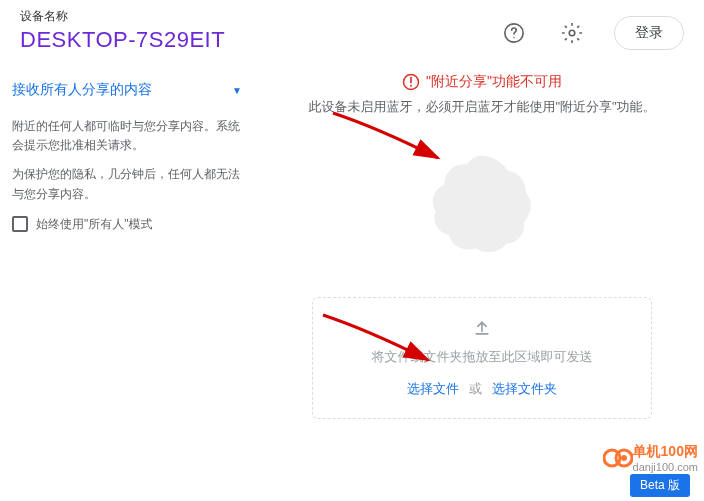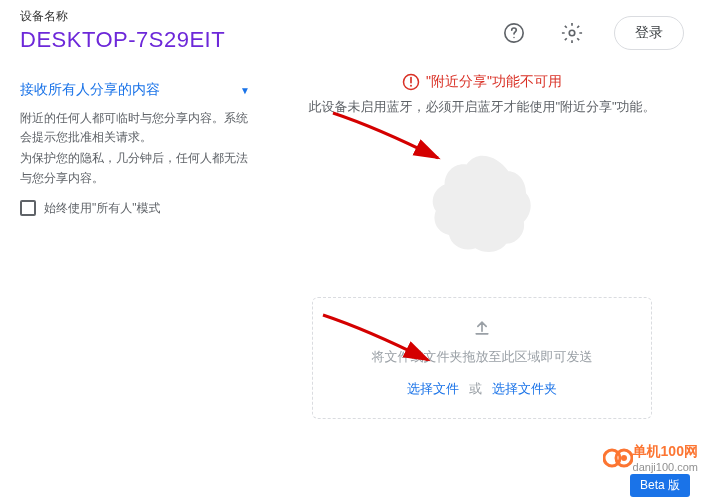--- a/index.html
+++ b/index.html
@@ -5,25 +5,25 @@
 * { margin: 0; padding: 0; box-sizing: border-box; }
 body { font-family: "Microsoft YaHei", Arial, sans-serif; background: #fff; width: 704px; height: 501px; overflow: hidden; position: relative; }
 .header { display: flex; justify-content: space-between; align-items: flex-start; padding: 8px 20px 20px 20px; }
 .device-info { }
 .device-label { font-size: 12px; color: #333; margin-bottom: 2px; }
 .device-name { font-size: 22px; color: #6d28d9; letter-spacing: 0.5px; }
 .header-actions { display: flex; align-items: center; gap: 26px; margin-top: 8px; }
 .icon-btn { width: 32px; height: 32px; display: flex; align-items: center; justify-content: center; cursor: pointer; border-radius: 50%; }
 .icon-btn svg { width: 22px; height: 22px; fill: none; stroke: #5f6368; stroke-width: 1.8; }
 .login-btn { border: 1px solid #dadce0; border-radius: 18px; padding: 7px 20px; font-size: 14px; color: #3c4043; background: #fff; cursor: pointer; }
-.main { display: flex; padding: 0 20px; gap: 30px; }
+.main { display: flex; padding: 0 12px; gap: 30px; }
 .left-panel { width: 230px; flex-shrink: 0; }
 .dropdown { color: #1a73e8; font-size: 14px; padding: 8px 0; cursor: pointer; display: flex; justify-content: space-between; align-items: center; }
 .dropdown .caret { font-size: 10px; }
-.left-text { font-size: 12px; color: #5f6368; line-height: 1.6; margin: 2px 0; }
+.left-text { font-size: 12px; color: #5f6368; line-height: 1.6; margin: 10px 0; }
 .checkbox-row { display: flex; align-items: center; gap: 8px; margin-top: 12px; }
 .checkbox { width: 16px; height: 16px; border: 2px solid #5f6368; border-radius: 2px; cursor: pointer; }
 .checkbox-label { font-size: 12px; color: #5f6368; }
 .right-panel { flex: 1; display: flex; flex-direction: column; align-items: center; }
 .alert-title { display: flex; align-items: center; gap: 6px; margin-bottom: 6px; }
 .alert-icon { width: 18px; height: 18px; }
 .alert-icon svg { width: 18px; height: 18px; }
 .alert-text { color: #d93025; font-size: 14px; }
 .alert-desc { font-size: 13px; color: #5f6368; text-align: center; line-height: 1.5; margin-bottom: 20px; }
 .blob { width: 110px; height: 110px; margin: 10px 0 40px 0; }

